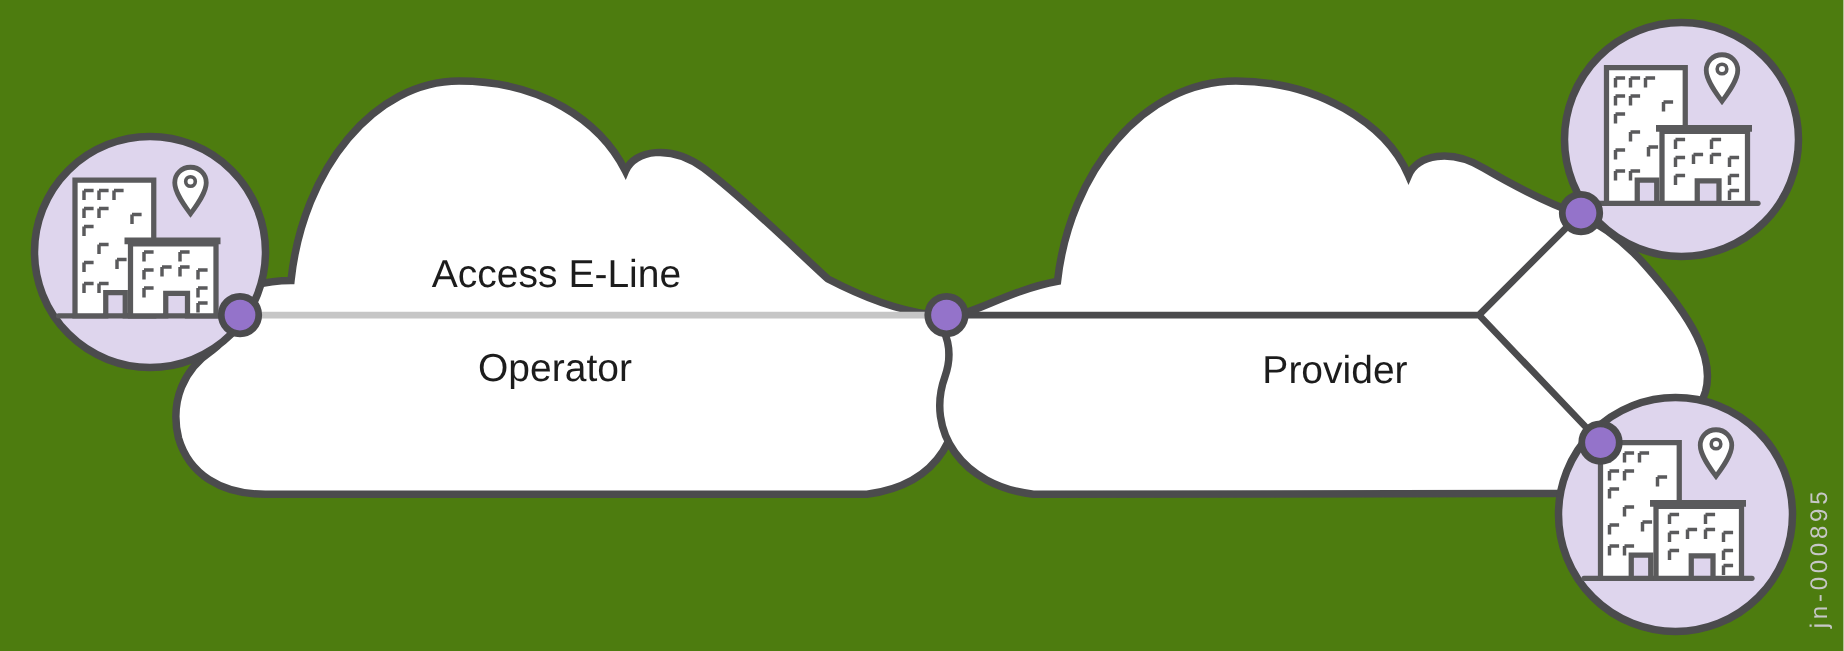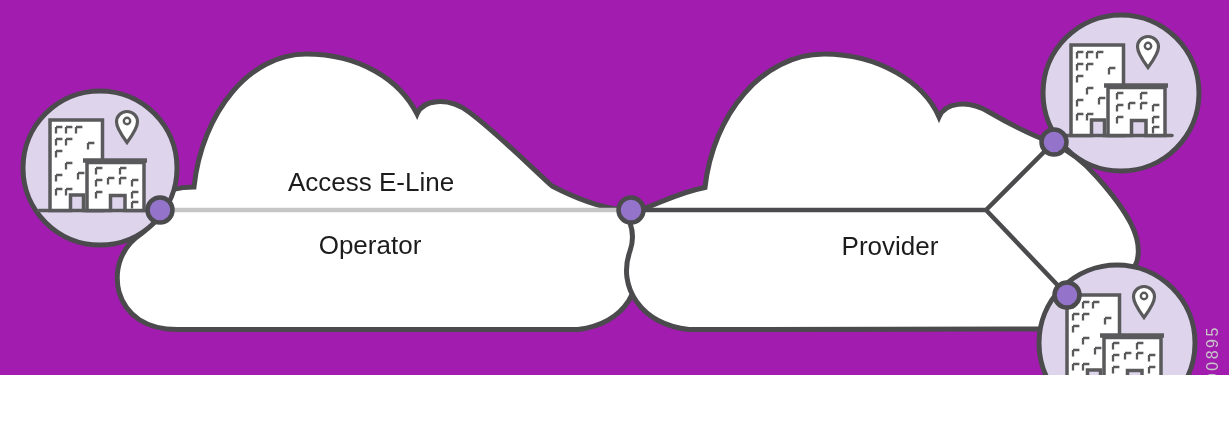--- a/index.html
+++ b/index.html
@@ -3,22 +3,22 @@
 <meta charset="utf-8">
 <style>
   html, body {
     margin: 0;
     padding: 0;
     background: #ffffff;
   }
   .stage {
     position: relative;
     width: 1229px;
-    height: 375px;
-    background: #a21caf;
+    height: 434px;
+    background: #4d7c0f;
     overflow: hidden;
     font-family: "Liberation Sans", sans-serif;
   }
   svg { display: block; }
 
   .cloud {
     fill: var(--cloud-fill, #ffffff);
     stroke: var(--outline, #4b4b4d);
     stroke-width: 5;
     stroke-miterlimit: 4;

